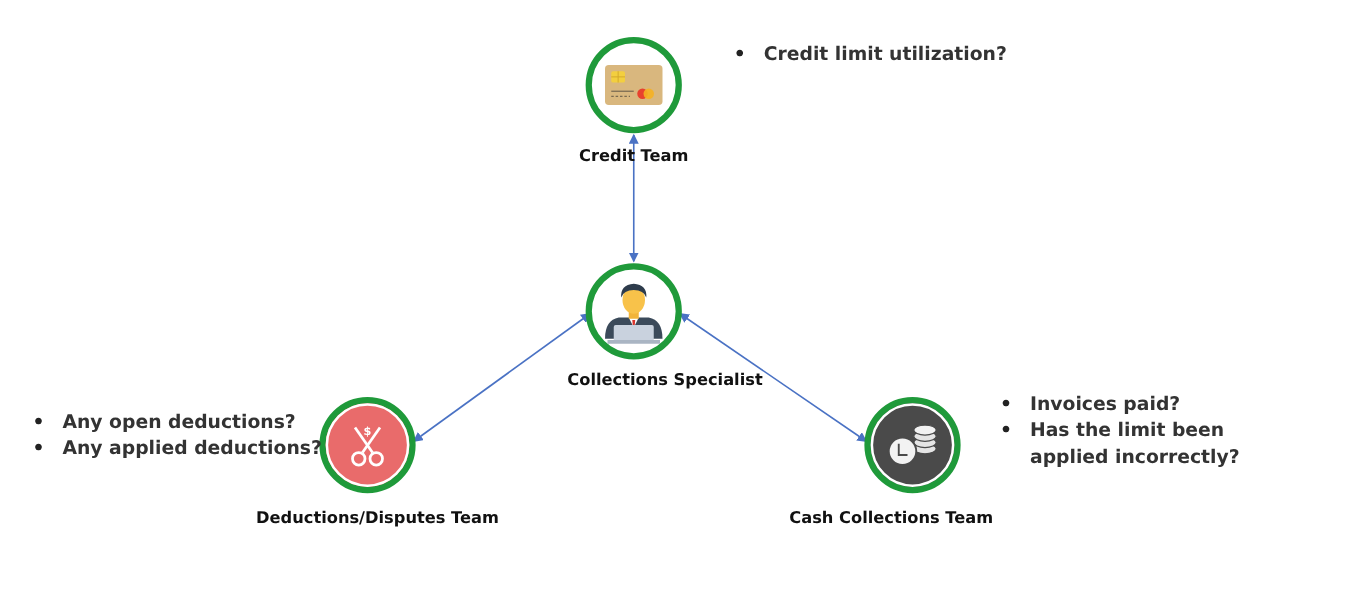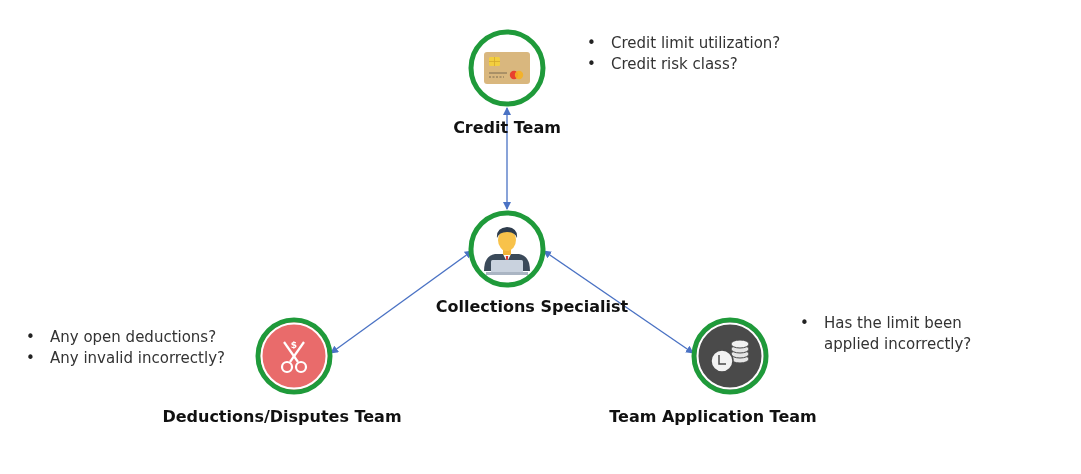--- a/index.html
+++ b/index.html
@@ -1,24 +1,24 @@
 <!DOCTYPE html>
 <html><head>
   <meta charset="utf-8">
   <style>
     html, body { margin: 0; padding: 0; background: #ffffff; }
     body { width: 1081px; height: 474px; position: relative; overflow: hidden;
            font-family: "DejaVu Sans", sans-serif; }
     #diagram { position: absolute; left: 0; top: 0; }
     .node-label { position: absolute; font-family: "DejaVu Sans", sans-serif; font-weight: bold;
-                  font-size: 16px; color: #111; white-space: nowrap; transform: translateX(-50%); }
+                  font-size: 13px; color: #111; white-space: nowrap; transform: translateX(-50%); }
     .bullets { position: absolute; margin: 0; padding: 0; list-style: none;
                font-family: "DejaVu Sans", sans-serif; font-size: 15px; color: #333;
                line-height: 21px; }
-    .bullets li { position: relative; padding-left: 26px; }
+    .bullets li { position: relative; padding-left: 26px; font-weight: bold; }
     .bullets li::before { content: "•"; position: absolute; left: 2px; top: 0; color: #222; }
   </style>
 </head>
 <body>
 
 <svg id="diagram" width="1081" height="474" viewBox="0 0 1081 474" xmlns="http://www.w3.org/2000/svg">
   <defs>
     <marker id="arr" markerWidth="8" markerHeight="8" refX="7" refY="4" orient="auto-start-reverse" markerUnits="userSpaceOnUse">
       <path d="M0,0 L8,4 L0,8 z" fill="#4a72c4"></path>
     </marker>
@@ -81,28 +81,28 @@
       <ellipse cx="740" cy="349" rx="9" ry="4" fill="#e5e5e5" stroke="#4a4a4a" stroke-width="1"></ellipse>
       <ellipse cx="740" cy="344" rx="9" ry="4" fill="#f2f2f2" stroke="#4a4a4a" stroke-width="1"></ellipse>
       <circle cx="722" cy="361" r="11" fill="#f2f2f2" stroke="#4a4a4a" stroke-width="1.5"></circle>
       <polyline points="719,355 719,364 726,364" fill="none" stroke="#4a4a4a" stroke-width="1.5"></polyline>
     </g>
   </g>
 </svg>
 
 <div class="node-label" style="left:507px; top:118px;">Credit Team</div>
 <div class="node-label" style="left:532px; top:297px;">Collections Specialist</div>
-<div class="node-label" style="left:282px; top:407px;">Deductions/Disputes Team</div>
-<div class="node-label" style="left:713px; top:407px;">Team Application Team</div>
+<div class="node-label" style="left:302px; top:407px;">Deductions/Disputes Team</div>
+<div class="node-label" style="left:713px; top:407px;">Cash Collections Team</div>
 
 <ul class="bullets" style="left:585px; top:33px;">
   <li>Credit limit utilization?</li>
-  <li>Credit risk class?</li>
 </ul>
 
 <ul class="bullets" style="left:24px; top:327px;">
   <li>Any open deductions?</li>
-  <li>Any invalid incorrectly?</li>
+  <li>Any applied deductions?</li>
 </ul>
 
 <ul class="bullets" style="left:798px; top:313px; width:215px;">
+  <li>Invoices paid?</li>
   <li>Has the limit been applied incorrectly?</li>
 </ul>
 
 </body></html>

